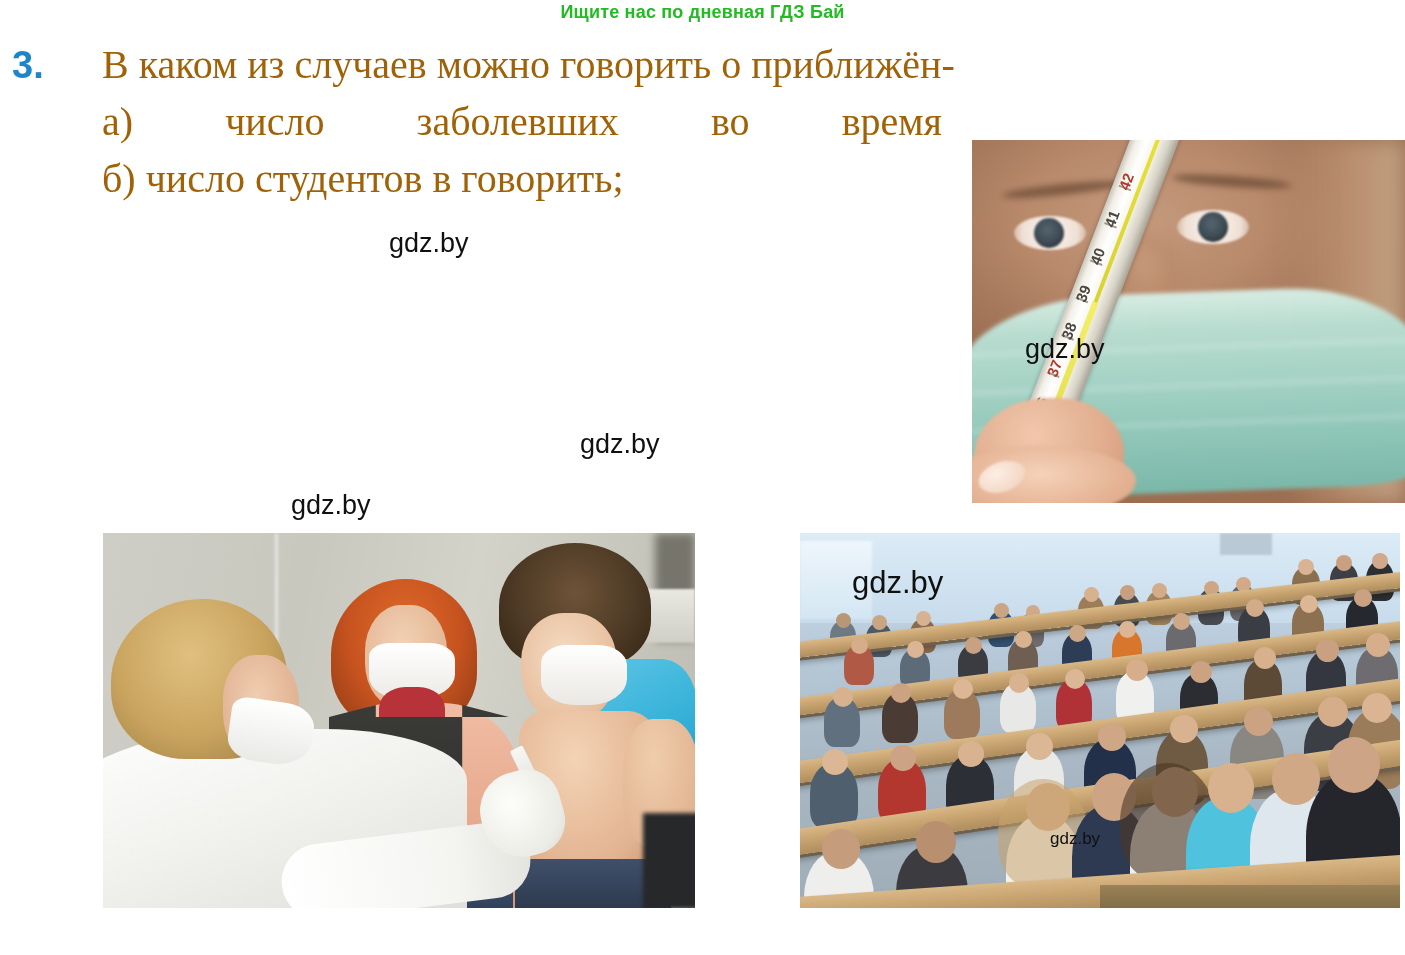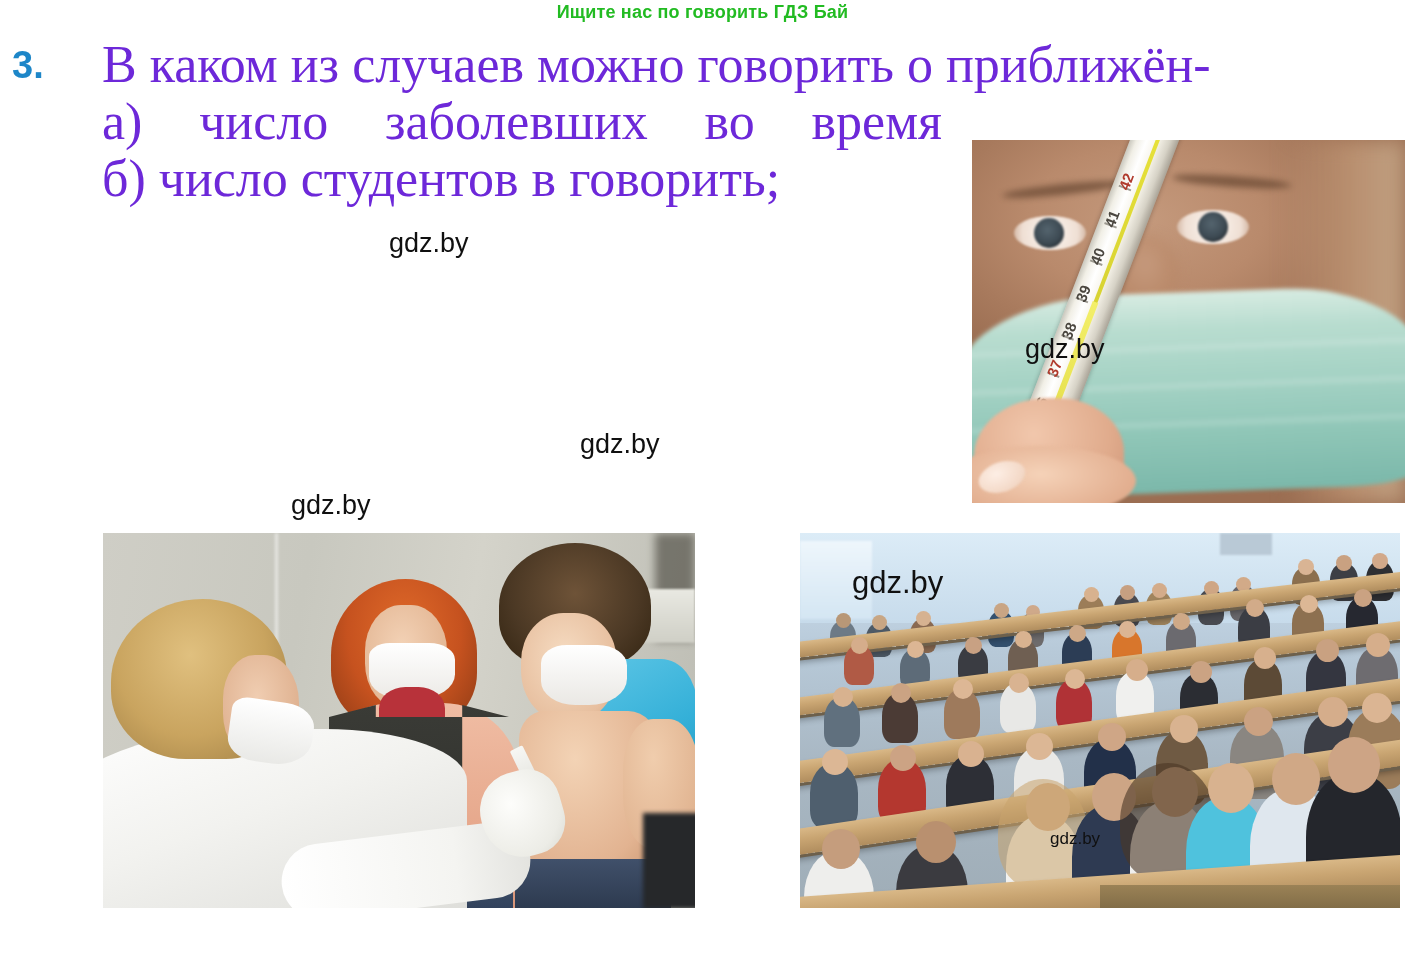--- a/index.html
+++ b/index.html
@@ -33,21 +33,21 @@
   .exnum {
     position:absolute; left:12px; top:44px;
     font-family:"Liberation Sans", sans-serif;
     font-weight:bold; font-size:38px; color:#1d86c8;
   }
 
   
   .qbody {
     position:absolute; left:102px; top:36px; width:840px;
     font-family:"Liberation Serif", serif;
-    font-size:52px; line-height:57px; color:#6d28d9;
+    font-size:40px; line-height:57px; color:#a16207;
   }
   .qline { white-space:pre; }
   .qline.just { text-align:justify; text-align-last:justify; }
 
   
   .wm {
     position:absolute;
     font-family:"Liberation Sans", sans-serif;
     font-size:27px; color:#101010; white-space:nowrap;
   }
@@ -325,21 +325,21 @@
     position:absolute;
     font-family:"Liberation Sans", sans-serif;
     color:#101010; white-space:nowrap;
   }
 </style>
 </head>
 <body>
 
 <div class="page">
 
-  <div class="promo">Ищите нас по говорить ГДЗ Бай</div>
+  <div class="promo">Ищите нас по дневная ГДЗ Бай</div>
 
   <div class="exnum">3.</div>
 
   <div class="qbody">
     <div class="qline just">В каком из случаев можно говорить о приближён-</div>
     <div class="qline just">а) число заболевших во время</div>
     <div class="qline">б) число студентов в говорить;</div>
   </div>
 
   <div class="wm wm-a">gdz.by</div>

